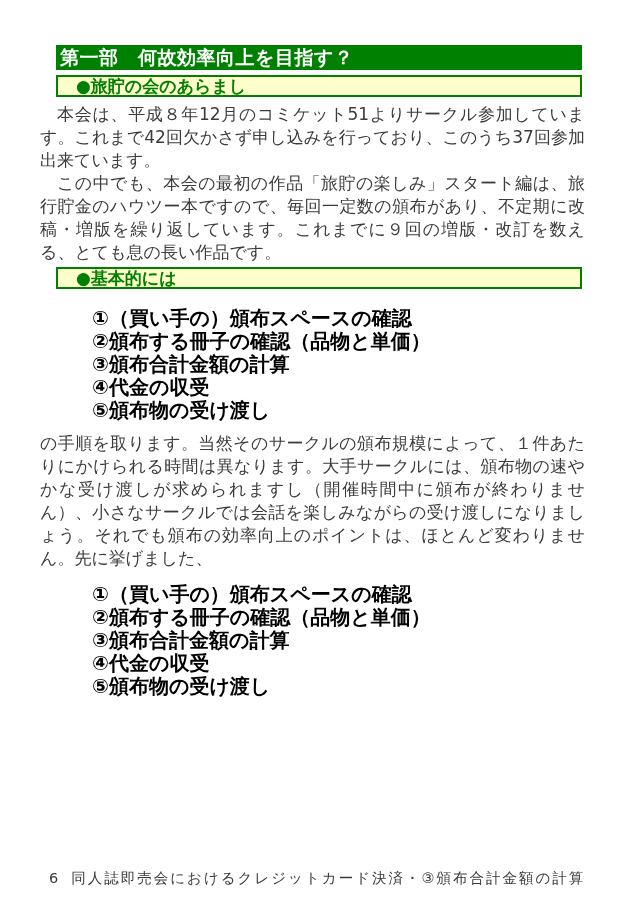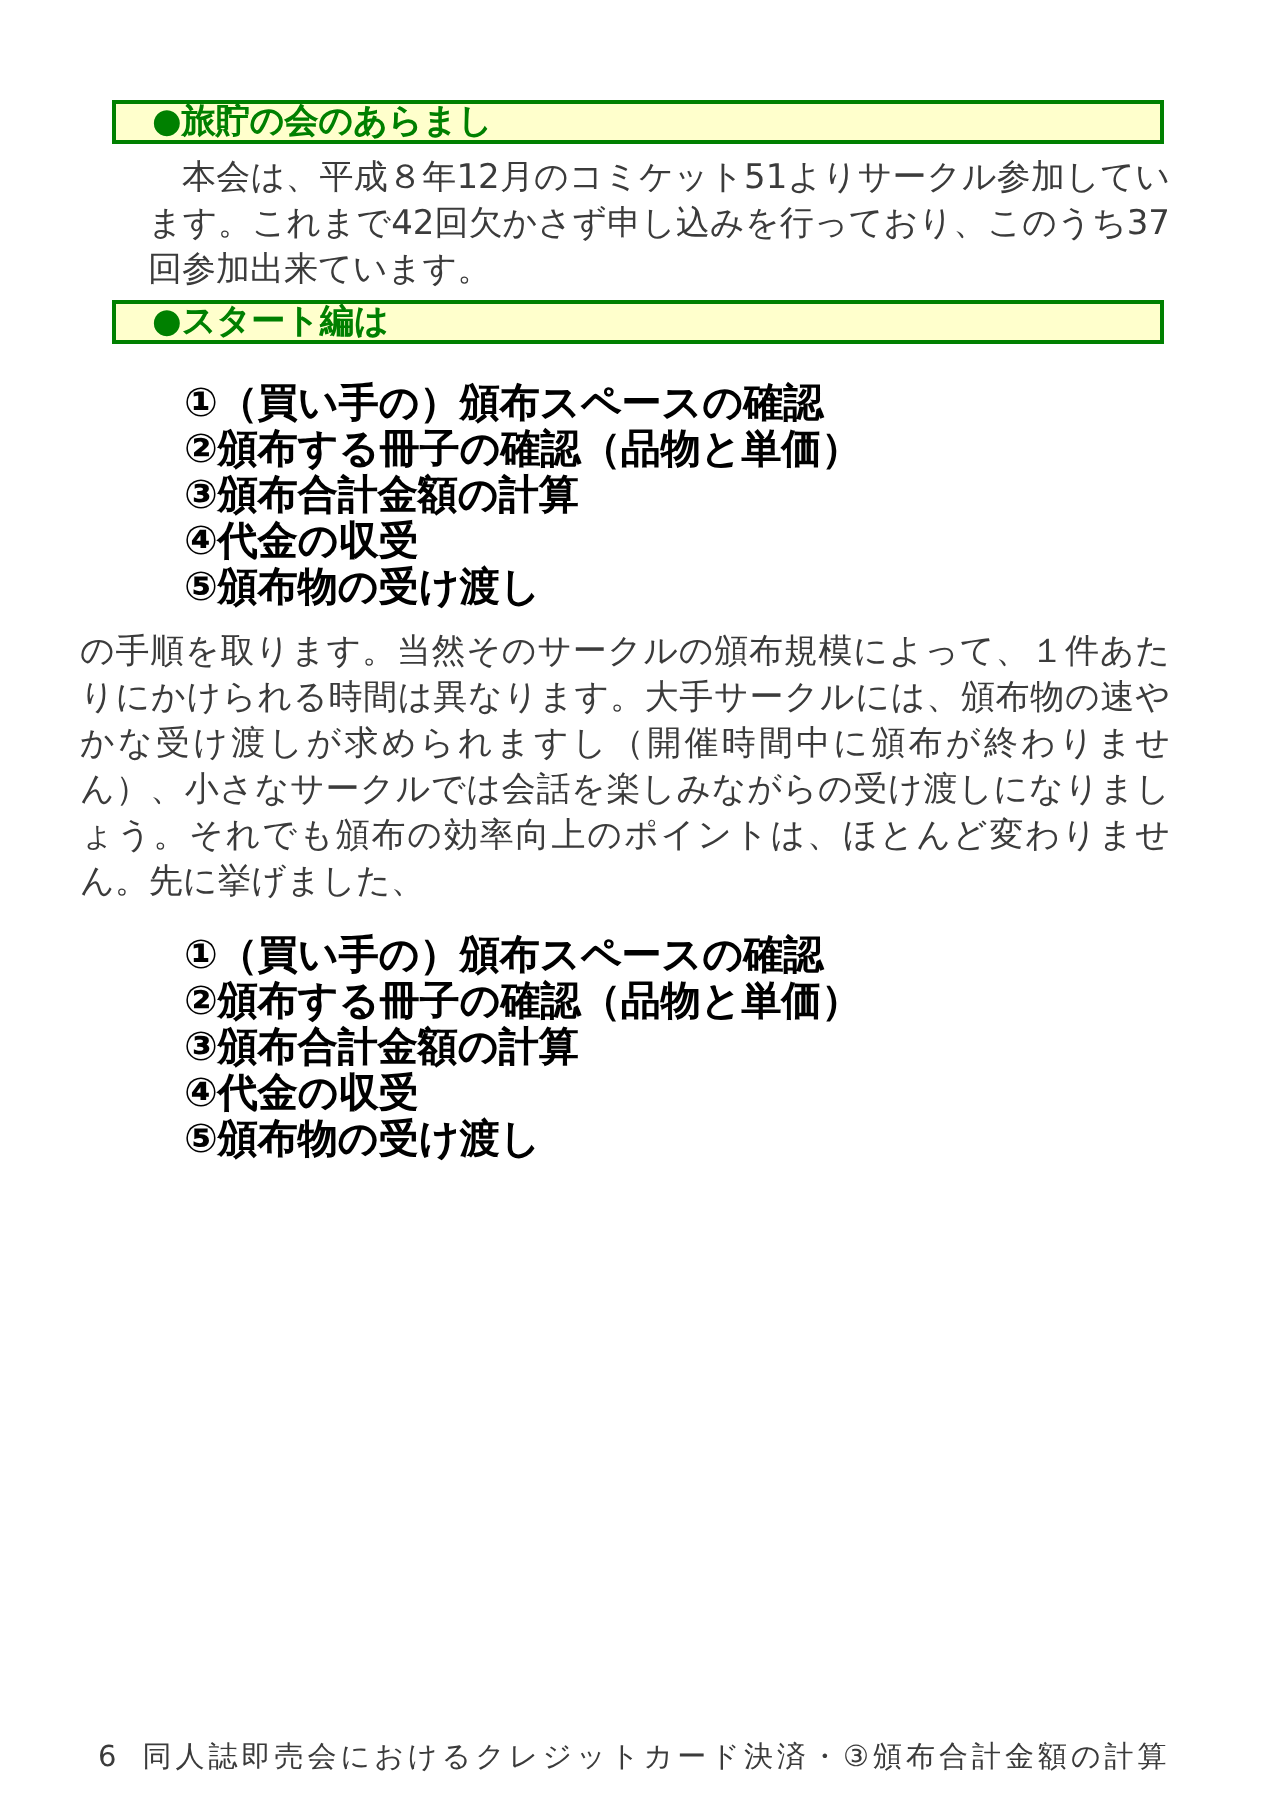--- a/index.html
+++ b/index.html
@@ -59,21 +59,21 @@
   .subheader-1 { margin-top: 5px; }
   .subheader-2 { margin-top: 3px; }
 
   
   .body {
     font-size: 17px;
     line-height: 23px;
     text-align: justify;
     color: #3b3b3b;
   }
-  .indent { text-indent: 17px; margin-left: 34px; }
+  .indent { text-indent: 17px; }
   .first-block { margin-top: 6px; }
   .after-sub { margin-top: 4px; }
 
   
   .steps {
     margin: 18px 0 10px 52px;
     font-weight: bold;
     font-size: 20px;
     line-height: 23px;
     color: #000000;
@@ -93,31 +93,35 @@
     white-space: nowrap;
   }
   .footer .page-num { margin-right: 13px; letter-spacing: 0; }
 </style>
 </head>
 <body>
 
 <div class="page">
   <div class="content">
 
+    <div class="title-bar">
+      <span>第一部　何故効率向上を目指す？</span>
+    </div>
 
     <div class="subheader subheader-1">
       <span class="spacer"></span>
       <span class="label">●旅貯の会のあらまし</span>
     </div>
 
     <p class="body indent first-block">本会は、平成８年12月のコミケット51よりサークル参加しています。これまで42回欠かさず申し込みを行っており、このうち37回参加出来ています。</p>
+    <p class="body indent">この中でも、本会の最初の作品「旅貯の楽しみ」スタート編は、旅行貯金のハウツー本ですので、毎回一定数の頒布があり、不定期に改稿・増版を繰り返しています。これまでに９回の増版・改訂を数える、とても息の長い作品です。</p>
 
     <div class="subheader subheader-2">
       <span class="spacer"></span>
-      <span class="label">●スタート編は</span>
+      <span class="label">●基本的には</span>
     </div>
 
 
     <div class="steps">
       <div class="step">①（買い手の）頒布スペースの確認</div>
       <div class="step">②頒布する冊子の確認（品物と単価）</div>
       <div class="step">③頒布合計金額の計算</div>
       <div class="step">④代金の収受</div>
       <div class="step">⑤頒布物の受け渡し</div>
     </div>

